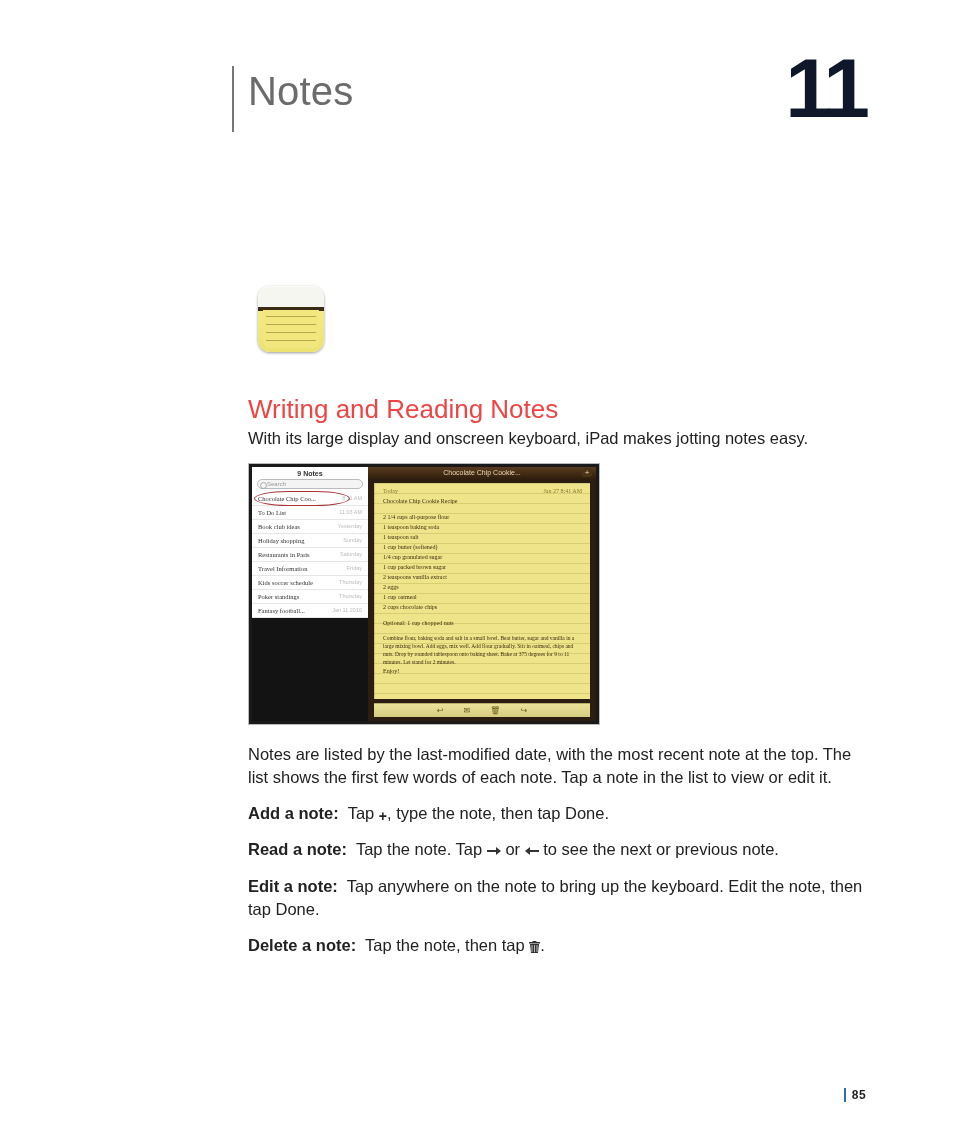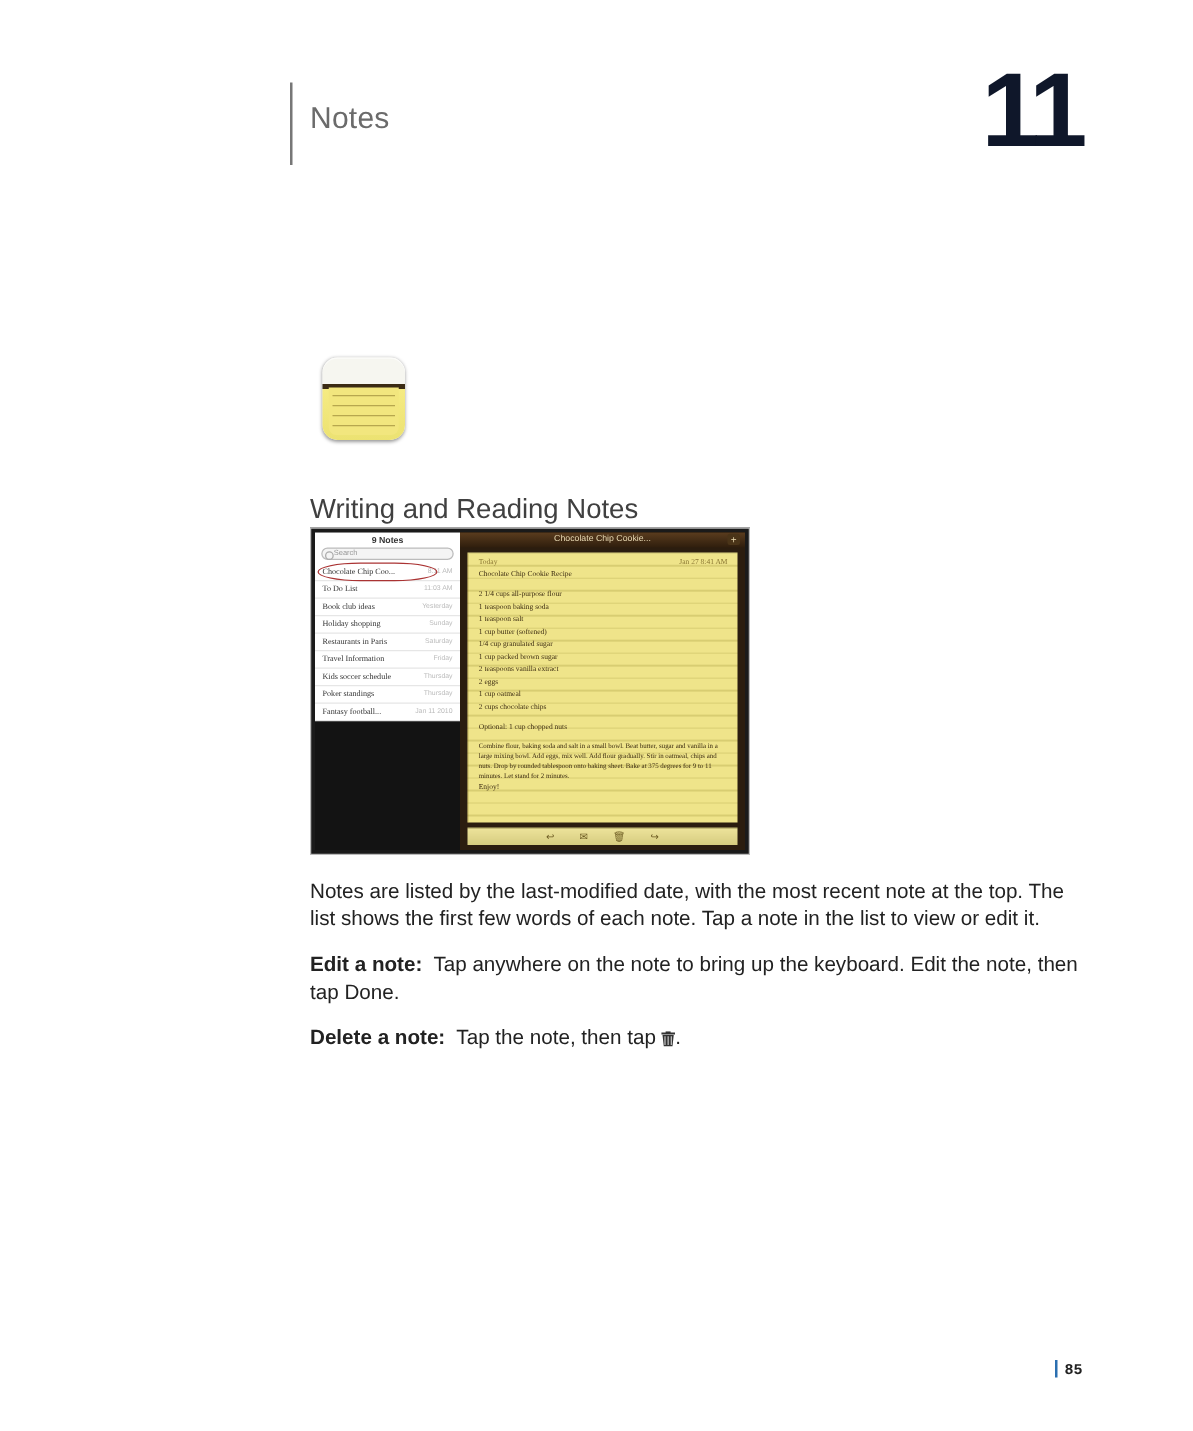--- a/index.html
+++ b/index.html
@@ -1,34 +1,34 @@
 <!DOCTYPE html>
 <html><head>
 <meta charset="utf-8">
 <style>
   * { box-sizing: border-box; margin: 0; padding: 0; }
   html, body { width: 954px; background: #fff; font-family: "Myriad Pro", "Segoe UI", "Helvetica Neue", Arial, sans-serif; color: #222; }
   .page { position: relative; width: 954px; height: 1145px; padding: 60px 88px 40px 88px; }
 
   
   .header-rule { position: absolute; left: 232px; top: 66px; width: 2px; height: 66px; background: #777; }
-  .chapter-title { position: absolute; left: 248px; top: 69px; font-size: 24px; font-weight: 400; color: #6b6b6b; letter-spacing: 0.2px; margin-top: 12px; }
+  .chapter-title { position: absolute; left: 248px; top: 69px; font-size: 40px; font-weight: 400; color: #6b6b6b; letter-spacing: 0.2px; }
   .chapter-number { position: absolute; right: 88px; top: 40px; font-size: 84px; font-weight: 700; color: #0f172a; letter-spacing: -4px; }
 
   
   .notes-icon { position: absolute; left: 258px; top: 286px; width: 66px; height: 66px; border-radius: 12px;
     background: linear-gradient(to bottom, #f6f6f0 0%, #f6f6f0 32%, #3b2b14 32%, #3b2b14 38%, #f5eb83 38%, #ece272 100%);
     box-shadow: 0 1px 3px rgba(0,0,0,0.4), inset 0 1px 0 rgba(255,255,255,0.6);
     overflow: hidden; }
   .notes-icon .pad { position: absolute; left: 5px; right: 5px; top: 24px; bottom: 4px; background: #f2e67e; border-radius: 0 0 6px 6px; }
   .notes-icon .line { position: absolute; left: 8px; right: 8px; height: 1px; background: rgba(110,90,20,0.45); }
 
   
   .body { position: absolute; left: 248px; top: 394px; width: 616px; }
-  .h2 { color: #404040; font-size: 22px; font-weight: 400; margin-bottom: 2px; }
+  .h2 { color: #ef4444; font-size: 26px; font-weight: 400; margin-bottom: 2px; }
   .para { font-size: 16.5px; line-height: 1.35; color: #222; margin-bottom: 14px; }
   .bold { font-weight: 700; }
 
   
   .fig { width: 352px; height: 262px; background: #1a1a1a; border: 1px solid #bbb; padding: 3px; margin: 2px 0 18px 0; position: relative; }
   .fig-inner { position: absolute; inset: 3px; display: flex; background: #000; }
   .fig-left { width: 116px; background: #fff; display: flex; flex-direction: column; font-size: 6.5px; color: #444; }
   .fig-left-title { text-align: center; font-weight: 700; font-size: 7px; padding: 3px 0 2px; color: #333; }
   .fig-search { margin: 0 5px 3px; height: 10px; border: 1px solid #bbb; border-radius: 5px; background: #f4f4f4; font-size: 6px; color: #999; padding-left: 9px; line-height: 9px; position: relative; }
   .fig-search::before { content: ""; position: absolute; left: 2px; top: 2px; width: 5px; height: 5px; border: 1px solid #aaa; border-radius: 50%; }
@@ -67,20 +67,21 @@
   <div class="notes-icon">
     <div class="pad"></div>
     <div class="line" style="top:30px"></div>
     <div class="line" style="top:38px"></div>
     <div class="line" style="top:46px"></div>
     <div class="line" style="top:54px"></div>
   </div>
 
   <div class="body">
     <div class="h2">Writing and Reading Notes</div>
+    <div class="para">With its large display and onscreen keyboard, iPad makes jotting notes easy.</div>
 
     <div class="fig">
       <div class="fig-inner">
         <div class="fig-left">
           <div class="fig-left-title">9 Notes</div>
           <div class="fig-search">Search</div>
           <div class="fig-row circled">
               <span>Chocolate Chip Coo...</span>
               <span class="t2">8:11 AM</span>
             </div>
@@ -150,21 +151,33 @@
             <span>✉</span>
             <span>🗑</span>
             <span>↪</span>
           </div>
         </div>
       </div>
     </div>
 
     <div class="para">Notes are listed by the last-modified date, with the most recent note at the top. The list shows the first few words of each note. Tap a note in the list to view or edit it.</div>
 
+    <div class="para">
+      <span class="bold">Add a note:</span>&nbsp;
+      <span>Tap </span><span class="inline-icon plus-ico">+</span><span>, type the note, then tap Done.</span>
+    </div>
 
+    <div class="para">
+      <span class="bold">Read a note:</span>&nbsp;
+      <span>Tap the note. Tap </span><span class="inline-icon arrow-ico"><svg viewBox="0 0 14 10">
+            <path d="M0 4h9V1l5 4-5 4V6H0z" fill="#333"></path>
+          </svg></span><span> or </span><span class="inline-icon arrow-ico"><svg viewBox="0 0 14 10">
+            <path d="M14 4H5V1L0 5l5 4V6h9z" fill="#333"></path>
+          </svg></span><span> to see the next or previous note.</span>
+    </div>
 
     <div class="para">
       <span class="bold">Edit a note:</span>&nbsp;
       <span>Tap anywhere on the note to bring up the keyboard. Edit the note, then tap Done.</span>
     </div>
 
     <div class="para">
       <span class="bold">Delete a note:</span>&nbsp;
       <span>Tap the note, then tap </span><span class="inline-icon trash-ico"><svg viewBox="0 0 11 13">
             <path d="M1 3h9l-1 9H2zM0 1h11v1.5H0zM3.5 0h4v1h-4z" fill="#333"></path>

